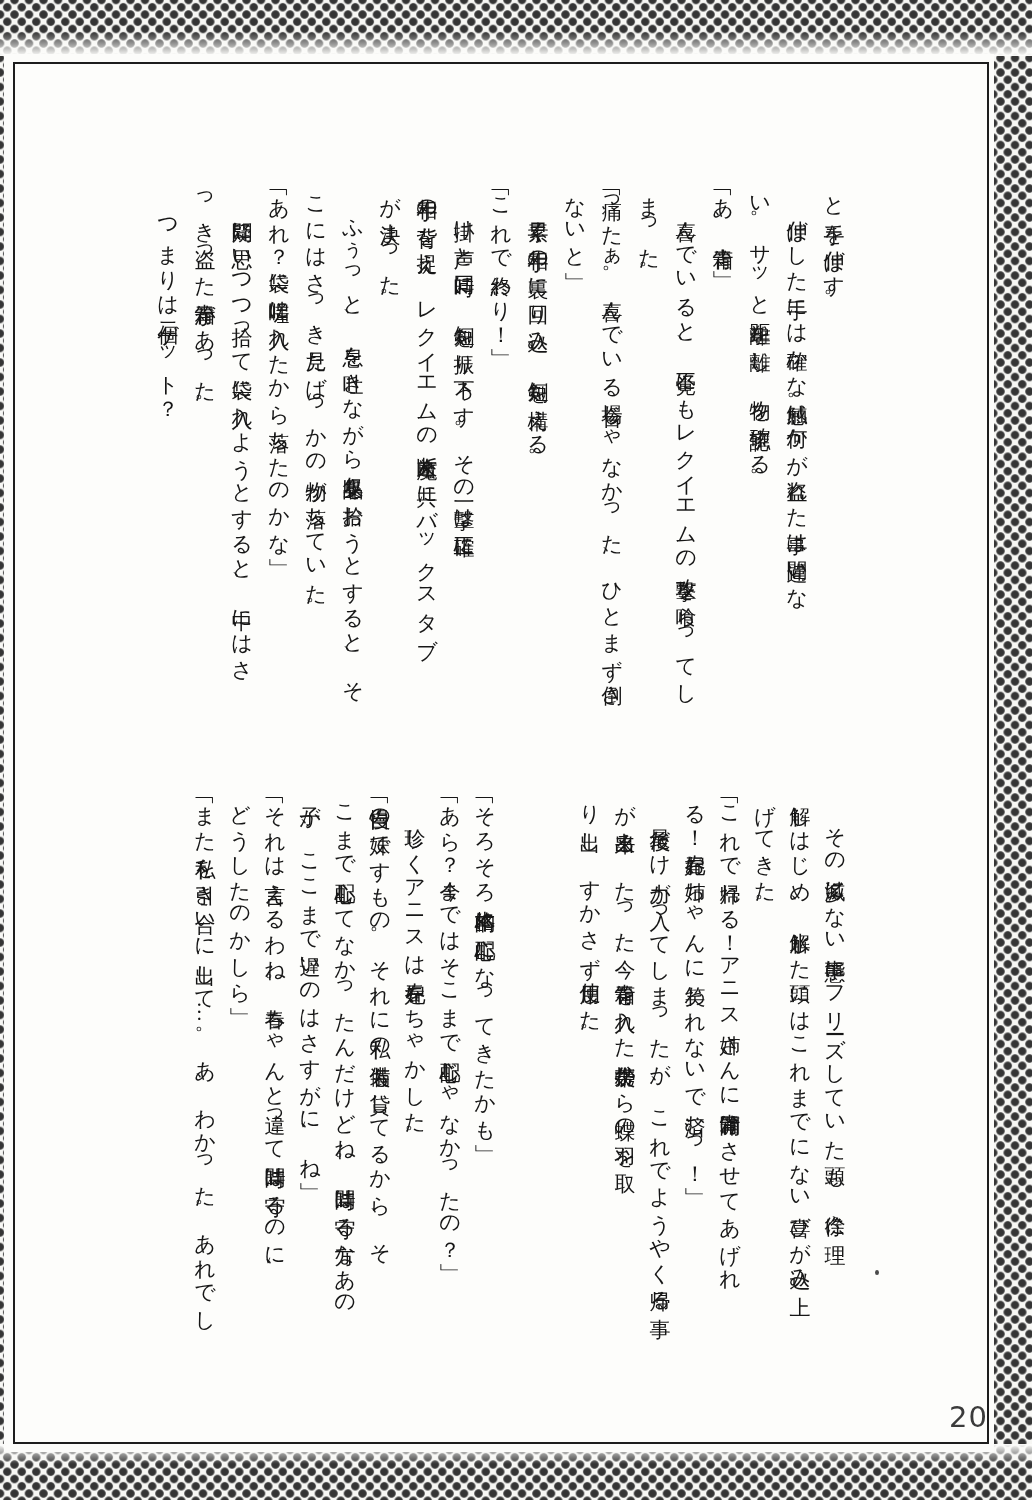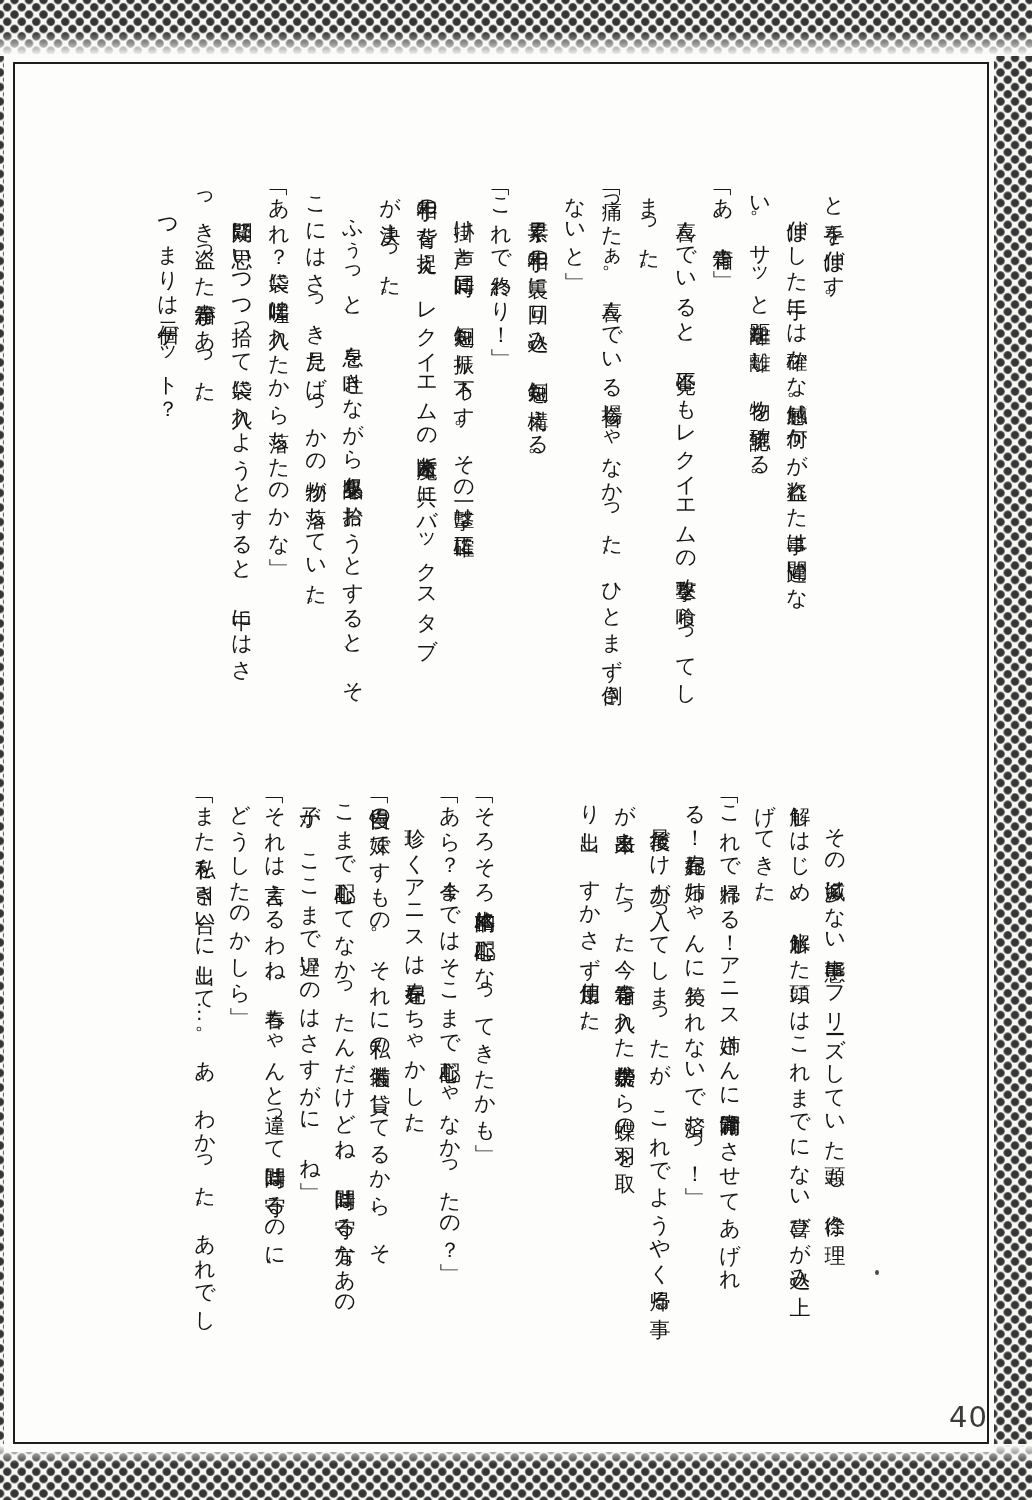--- a/index.html
+++ b/index.html
@@ -106,13 +106,13 @@
     <div class="tcol">「自慢の妹ですもの。それに私の装備も貸してるから、そ</div>
     <div class="tcol">こまで心配してなかったんだけどね。時間は守る方なあの</div>
     <div class="tcol">子が、ここまで遅いのはさすがに、ね」</div>
     <div class="tcol">「それは言えるわね。春ちゃんと違って時間は守るのに、</div>
     <div class="tcol">どうしたのかしら」</div>
     <div class="tcol">「また私を引き合いに出して…。あ、わかった。あれでし</div>
   </div>
 
 <div class="speck"></div>
 
-<div class="page-number">40</div>
+<div class="page-number">20</div>
 
 </body></html>

